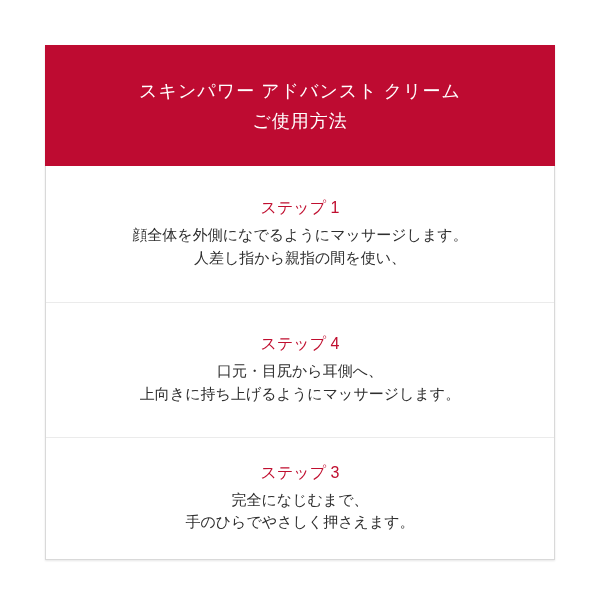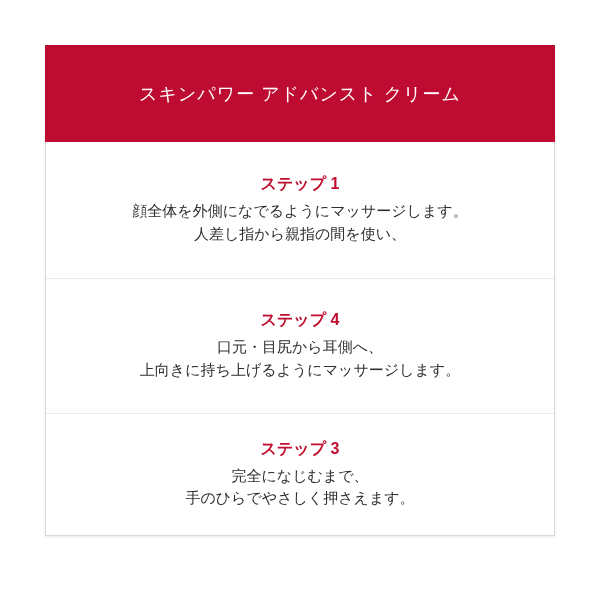--- a/index.html
+++ b/index.html
@@ -20,21 +20,21 @@
     position: absolute;
     left: 45px;
     top: 45px;
     width: 510px;
     box-sizing: border-box;
     border: 1px solid var(--border-color, #d9d9d9);
     background: #ffffff;
     box-shadow: 0 1px 2px rgba(0,0,0,0.10);
   }
   .card-header {
-    height: 97px;
+    height: 121px;
     margin: -1px -1px 0 -1px; 
     background: var(--brand-red, #be0b31);
     color: var(--header-text, #ffffff);
     display: flex;
     flex-direction: column;
     justify-content: center;
     align-items: center;
     text-align: center;
   }
   .header-line1 {
@@ -59,39 +59,40 @@
   }
   .step + .step {
     border-top: 1px solid var(--divider-color, #ebebeb);
   }
   .step-1 { height: 136px; }
   .step-2 { height: 135px; }
   .step-3 { height: 122px; }
   .step-title {
     margin: 0 0 7px 0;
     font-size: 16px;
-    font-weight: bold;
+    font-weight: normal;
     color: var(--step-title-color, #c00e2f);
     line-height: 18px;
   }
   .step-line {
     margin: 0;
     font-size: 15px;
     line-height: 22.5px;
     color: var(--body-text, #2e2e2e);
   }
 </style>
 </head>
 <body>
 
 <div class="canvas">
   <div class="card">
 
     <div class="card-header">
       <div class="header-line1">スキンパワー アドバンスト クリーム</div>
+      <div class="header-line2">ご使用方法</div>
     </div>
 
     <section class="step step-1">
       <h2 class="step-title">ステップ 1</h2>
       <p class="step-line">顔全体を外側になでるようにマッサージします。</p>
       <p class="step-line">人差し指から親指の間を使い、</p>
     </section>
 
     <section class="step step-2">
       <h2 class="step-title">ステップ 4</h2>

